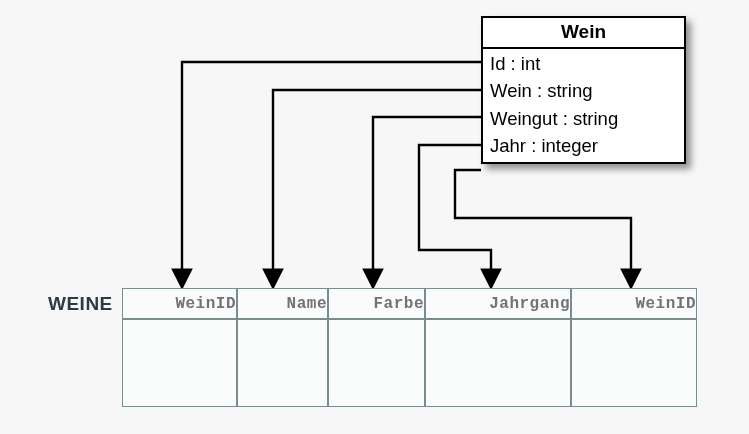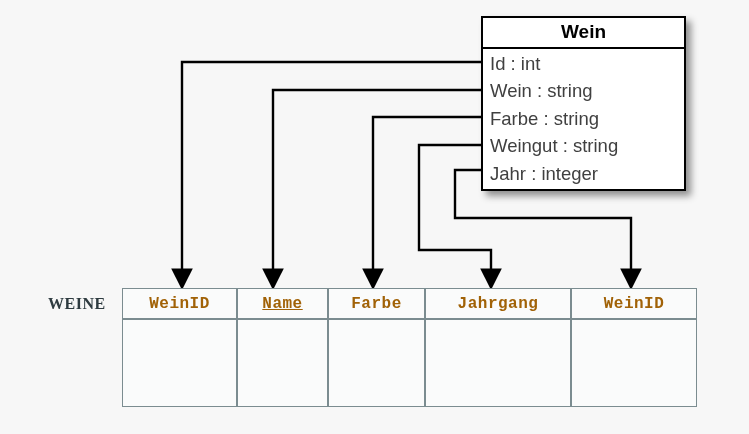--- a/index.html
+++ b/index.html
@@ -48,65 +48,65 @@
     border-bottom: 2px solid #000000;
     height: 29px;
     overflow: hidden;
   }
   .uml-attrs {
     padding: 1px 0 2px 0;
   }
   .uml-attr {
     font-size: 18.5px;
     line-height: 27.4px;
-    color: #404040;
+    color: #000000;
     padding-left: 7px;
     white-space: nowrap;
     overflow: hidden;
   }
 
   
   .table-label {
     position: absolute;
     left: 48px;
     top: 293px;
-    font-family: Liberation Serif, serif;
+    font-family: Liberation Sans, sans-serif;
     font-weight: bold;
-    font-size: 16px;
+    font-size: 19px;
     line-height: 22px;
     color: #2e3b40;
     letter-spacing: 0.5px;
     white-space: nowrap;
   }
   .rel-table {
     position: absolute;
     left: 122px;
     top: 288px;
     border-collapse: separate;
     border-spacing: 0;
   }
   .rel-table td {
     border: 1px solid #7b8c90;
     background: #fafbfb;
     font-family: "Liberation Mono", "DejaVu Sans Mono", monospace;
     font-weight: bold;
     font-size: 16px;
-    color: #a16207;
-    text-align: center;
+    color: #737373;
+    text-align: right;
     letter-spacing: 0.5px;
     padding: 0;
     height: 31px;
     box-sizing: border-box;
   }
   .rel-table tr.body-row td {
     height: 88px;
     border-top: 1px solid #7b8c90;
   }
   .c0 { width: 115px; }
-  .c1 { width: 91px; text-decoration: underline; }
+  .c1 { width: 91px; }
   .c2 { width: 97px; }
   .c3 { width: 146px; }
   .c4 { width: 126px; }
 </style>
 </head>
 <body>
 
 <div id="stage">
 
   <svg id="connectors" viewBox="0 0 749 434" xmlns="http://www.w3.org/2000/svg">
@@ -125,21 +125,20 @@
     <path d="M481,145 L419,145 L419,250 L491,250 L491,272" fill="none" stroke="#000000" stroke-width="2.4" marker-end="url(#arrowhead)"></path>
 
     <path d="M481,170 L455,170 L455,218 L631,218 L631,272" fill="none" stroke="#000000" stroke-width="2.4" marker-end="url(#arrowhead)"></path>
   </svg>
 
   <div class="uml-box">
     <div class="uml-title">Wein</div>
     <div class="uml-attrs">
       <div class="uml-attr">Id : int</div>
       <div class="uml-attr">Wein : string</div>
-      <div class="uml-attr">Farbe : string</div>
       <div class="uml-attr">Weingut : string</div>
       <div class="uml-attr">Jahr : integer</div>
     </div>
   </div>
 
   <div class="table-label">WEINE</div>
 
   <table class="rel-table">
     <tbody>
         <tr class="header-row">

